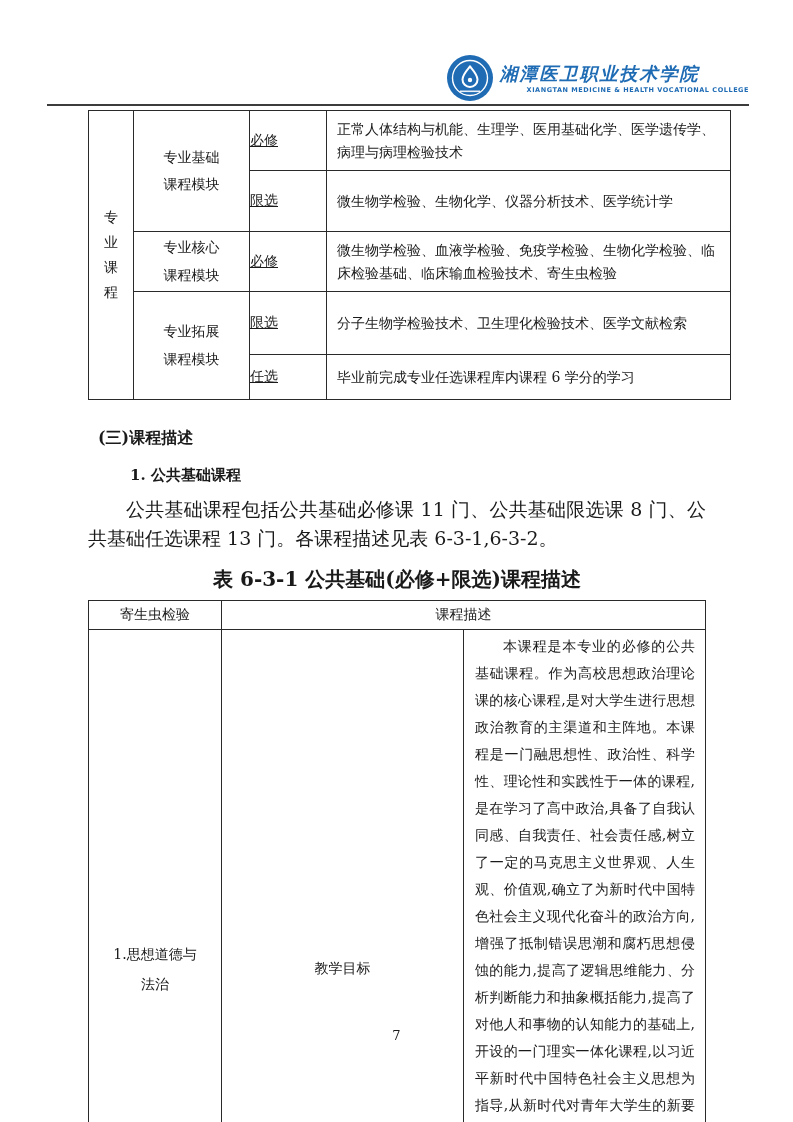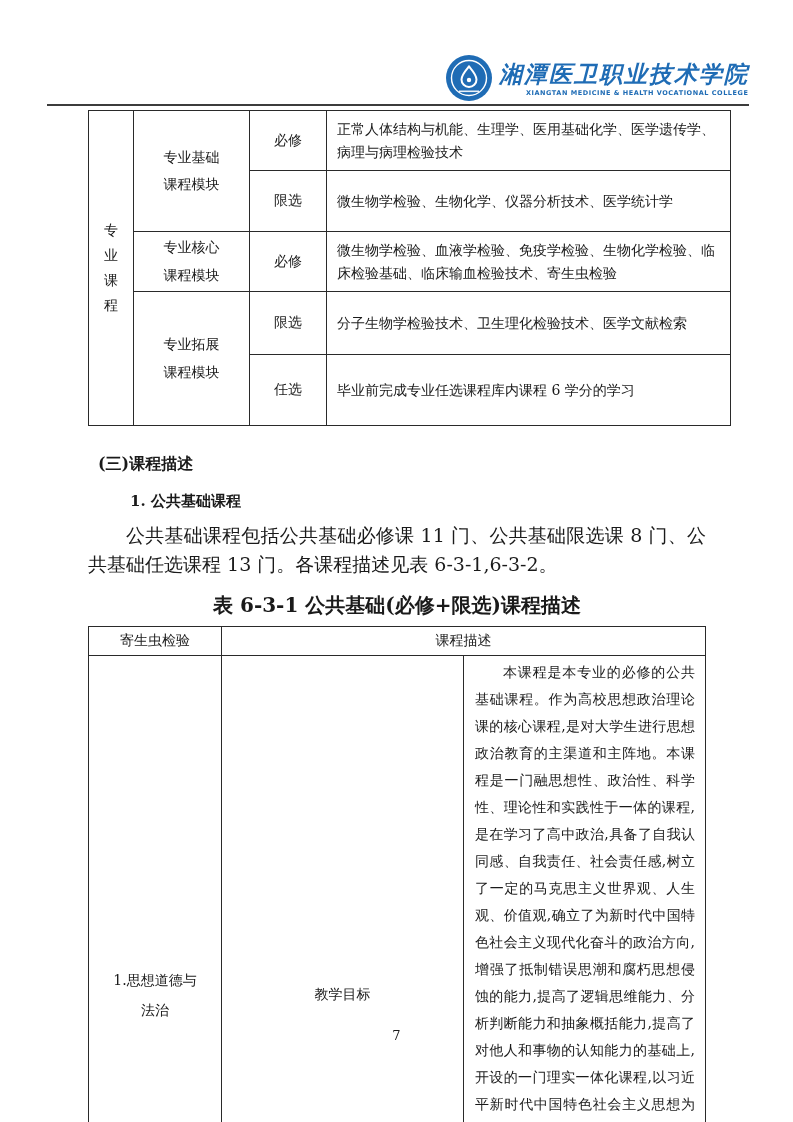--- a/index.html
+++ b/index.html
@@ -4,31 +4,31 @@
 <style>
   html,body{margin:0;padding:0;}
   body{
     width:793px;height:1122px;background:#ffffff;position:relative;
     font-family:"DejaVu Serif","Liberation Serif",serif;
     color:#1a1a1a;overflow:hidden;
   }
   
   .page-header{position:absolute;top:54px;right:44px;display:flex;align-items:center;gap:6px;}
   .logo-text{display:flex;flex-direction:column;justify-content:center;}
-  .logo-cn{font-size:23px;font-weight:bold;font-style:italic;color:#1f6cb5;letter-spacing:2px;white-space:nowrap;line-height:1.3;}
+  .logo-cn{font-size:18px;font-weight:bold;font-style:italic;color:#1f6cb5;letter-spacing:2px;white-space:nowrap;line-height:1.3;}
   .logo-en{font-size:6.5px;color:#1f6cb5;letter-spacing:0.55px;white-space:nowrap;font-family:"DejaVu Sans","Liberation Sans",sans-serif;font-weight:bold;margin-left:27px;}
   .header-rule{position:absolute;top:104px;left:47px;width:702px;border-top:2px solid #3c3c3c;}
   
   .content{position:absolute;top:110px;left:88px;width:618px;}
   table{border-collapse:collapse;table-layout:fixed;width:618px;}
   td{border:1px solid #2a2a2a;font-size:14px;vertical-align:middle;padding:0;}
   
   .t1-c1{width:44px;text-align:center;}
   .t1-c2{width:115px;text-align:center;}
-  .t1-c3{width:76px;text-align:center;}
+  .t1-c3{width:76px;text-decoration:underline;}
   .t1-c4{width:383px;text-align:left;padding:0 10px;line-height:1.62;}
   .vertical-label{display:inline-block;width:1.05em;word-break:break-all;line-height:1.8;text-align:center;}
   .module-name{display:inline-block;width:4em;line-height:1.95;word-break:break-all;}
   
   .section-heading{font-size:16px;font-weight:bold;margin:28px 0 0 10px;}
   .section-subheading{font-size:15px;font-weight:bold;margin:17px 0 0 42px;}
   .intro-paragraph{font-size:19px;line-height:29px;margin:10px 0 0 0;text-align:justify;text-indent:2em;}
   .table-title{font-size:20px;font-weight:bold;text-align:center;margin:13px 0 7px 0;}
   
   .t2-c1{width:132px;text-align:center;}
@@ -83,21 +83,21 @@
       <td class="t1-c3">必修</td>
       <td class="t1-c4">微生物学检验、血液学检验、免疫学检验、生物化学检验、临床检验基础、临床输血检验技术、寄生虫检验</td>
     </tr>
     <tr style="height:63px;">
       <td class="t1-c2" rowspan="2">
         <span class="module-name">专业拓展课程模块</span>
       </td>
       <td class="t1-c3">限选</td>
       <td class="t1-c4">分子生物学检验技术、卫生理化检验技术、医学文献检索</td>
     </tr>
-    <tr style="height:71px;">
+    <tr style="height:45px;">
       <td class="t1-c3">任选</td>
       <td class="t1-c4">毕业前完成专业任选课程库内课程 6 学分的学习</td>
     </tr>
   </tbody>
     </table>
 
   <div class="section-heading">(三)课程描述</div>
   <div class="section-subheading">1. 公共基础课程</div>
   <div class="intro-paragraph">公共基础课程包括公共基础必修课 11 门、公共基础限选课 8 门、公共基础任选课程 13 门。各课程描述见表 6-3-1,6-3-2。</div>
 

